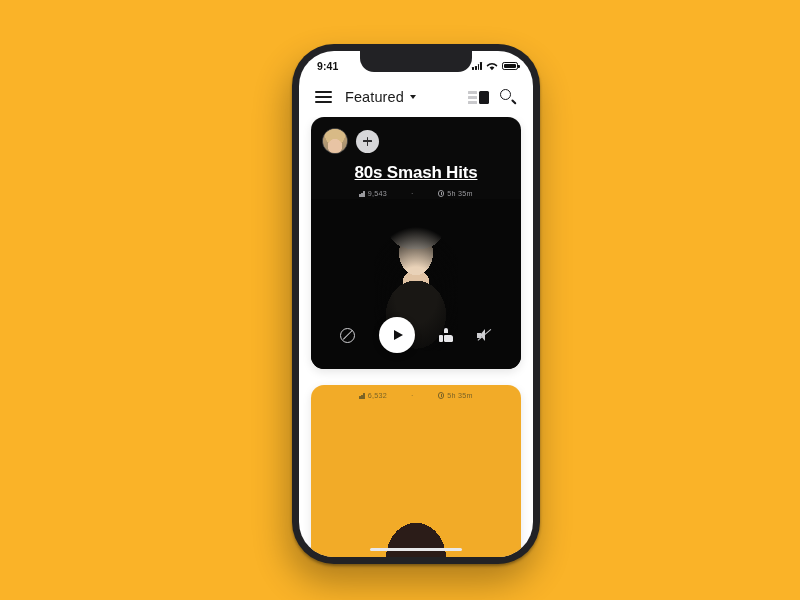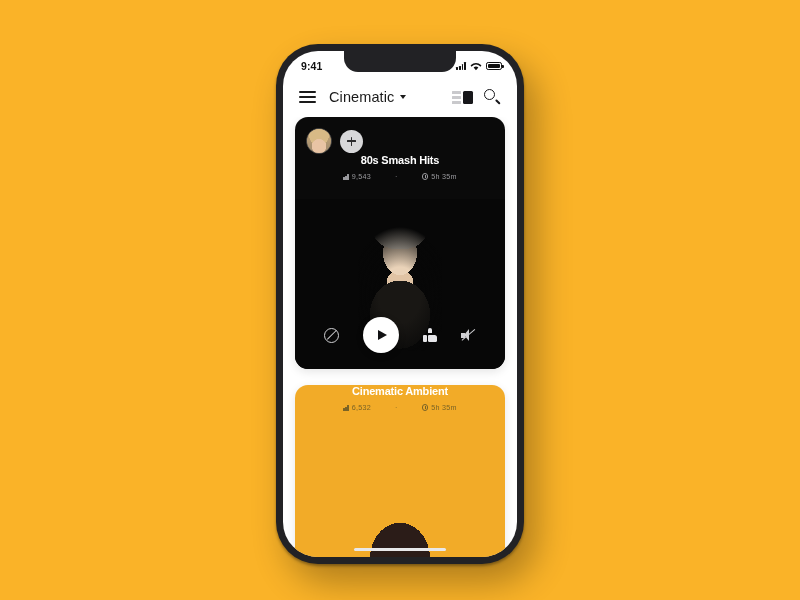--- a/index.html
+++ b/index.html
@@ -19,21 +19,21 @@
     left: 278px; top: 50px;
     width: 248px; height: 520px;
     border-radius: 42px;
     background: #000;
     opacity: .30;
     filter: blur(18px);
     transform: translate(10px, 12px);
   }
   #phone {
     position: absolute;
-    left: 276px; top: 44px;
+    left: 292px; top: 44px;
     width: 248px; height: 520px;
     border-radius: 42px;
     background: #222225;
     padding: 7px;
     box-shadow: 0 2px 3px rgba(0,0,0,.35);
   }
   #screen {
     position: relative;
     width: 100%; height: 100%;
     border-radius: 35px;
@@ -214,24 +214,25 @@
   .plus-btn::before, .plus-btn::after {
     content: ""; position: absolute; background: #2c2c2e; border-radius: .5px;
   }
   .plus-btn::before { width: 9px; height: 1.6px; }
   .plus-btn::after  { width: 1.6px; height: 9px; }
   .plus-btn--grey { background: #d7d7d9; }
   .plus-btn--white { background: #ffffff; }
 
   .card-title {
     text-align: center;
-    font-size: 11px;
+    font-size: 17px;
     font-weight: bold;
     letter-spacing: -.2px;
-    margin-top: 0;
+    margin-top: 9px;
+    text-decoration: underline;
   }
   .card--dark .card-title { color: #ffffff; }
   .card--yellow .card-title { color: #ffffff; }
 
   .card-stats {
     display: flex;
     align-items: center;
     justify-content: center;
     gap: 24px;
     margin-top: 6px;
@@ -424,21 +425,21 @@
       </div>
     </div>
 
     <div id="nav-bar">
       <div id="hamburger">
         <span></span>
           <span></span>
           <span></span>
       </div>
       <div id="nav-title-wrap">
-        <span id="nav-title">Cinematic</span>
+        <span id="nav-title">Featured</span>
         <span class="caret"></span>
       </div>
       <div id="nav-spacer"></div>
       <div id="nav-right">
         <div id="layout-toggle">
           <span class="lt-lines">
               <i></i>
               <i></i>
               <i></i>
             </span>
@@ -501,21 +502,20 @@
                   <span class="spk-cone"></span>
                   <span class="slash"></span>
               </span>
             </div>
           </div>
         </div>
       </div>
 
       <div class="card card--yellow">
 
-        <div class="card-title">Cinematic Ambient</div>
 
         <div class="card-stats">
           <span class="stat">
             <span class="bars-icon">
                 <i></i>
                 <i></i>
                 <i></i>
               </span>
             <span>6,532</span>
           </span>

